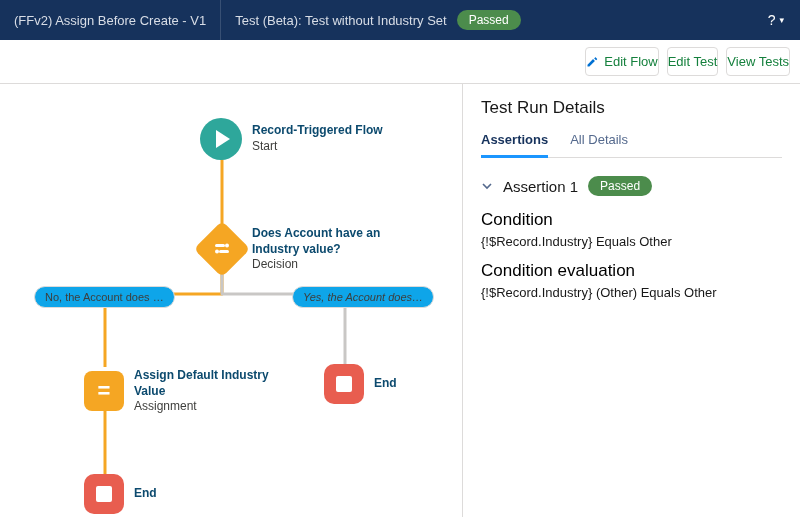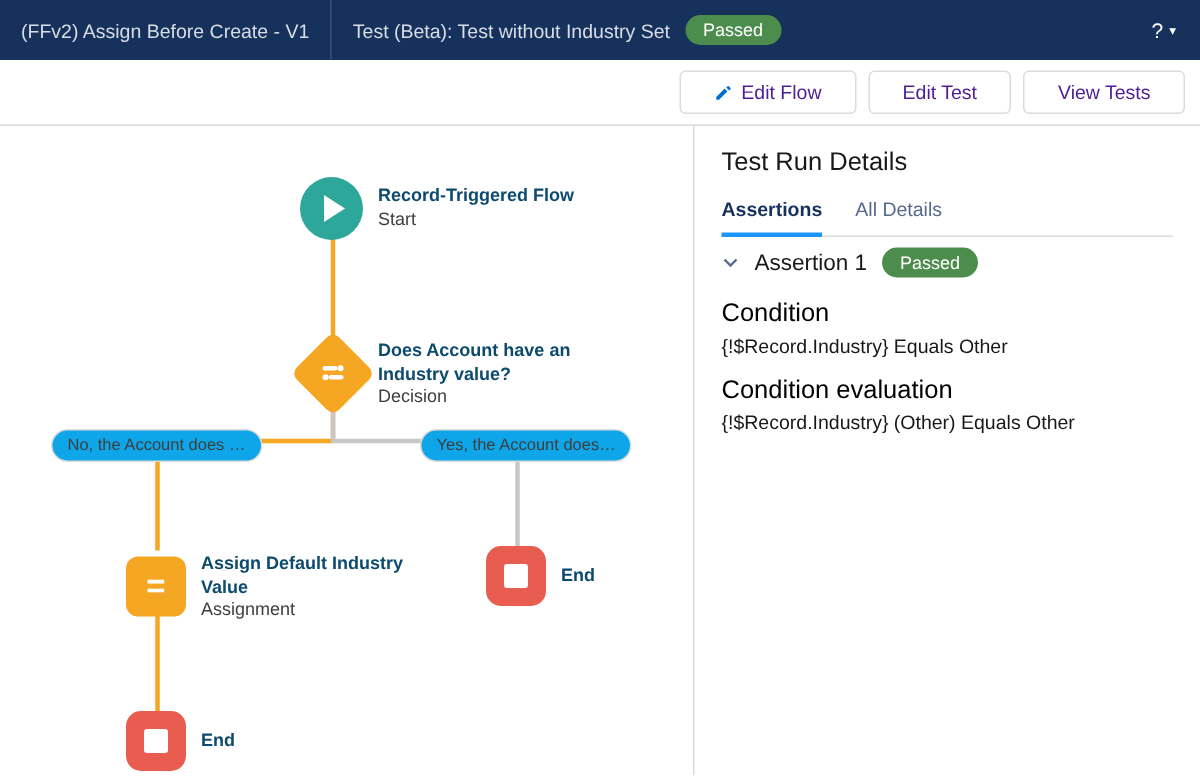--- a/index.html
+++ b/index.html
@@ -6,28 +6,28 @@
 html, body { width: 800px; height: 517px; overflow: hidden; }
 .topbar { background: #16325c; color: #fff; height: 40px; display: flex; align-items: center; padding: 0 10px; }
 .topbar-item { padding: 0 14px; font-size: 13px; color: #d8dde6; height: 40px; display: flex; align-items: center; border-right: 1px solid rgba(255,255,255,0.15); }
 .topbar-item:first-child { padding-left: 4px; }
 .status-pill { background: #4c8c4c; color: #fff; border-radius: 12px; padding: 3px 12px; font-size: 12px; margin-left: 10px; font-weight: 500; }
 .topbar-spacer { flex: 1; }
 .help-btn { color: #fff; font-size: 14px; padding-right: 6px; cursor: pointer; display:flex; align-items:center; gap:4px;}
 .help-caret { font-size: 9px; }
 
 .actionbar { background: #fff; border-bottom: 1px solid #dddbda; height: 44px; display: flex; align-items: center; justify-content: flex-end; padding: 0 10px; gap: 8px; }
-.btn { border: 1px solid #dddbda; background: #fff; color: #4c1d95; font-size: 13px; padding: 6px 22px; border-radius: 4px; cursor: pointer; display: inline-flex; align-items: center; gap: 6px; }
+.btn { border: 1px solid #dddbda; background: #fff; color: #15803d; font-size: 13px; padding: 6px 0; border-radius: 4px; cursor: pointer; display: inline-flex; align-items: center; gap: 6px; }
 .btn .pencil { width: 12px; height: 12px; }
 
 .main { display: flex; height: calc(517px - 84px); }
 .canvas { flex: 1; position: relative; background: #fff; }
 .sidepanel { width: 338px; border-left: 1px solid #dddbda; background: #fff; padding: 14px 18px; overflow: auto; }
 .panel-title { font-size: 17px; font-weight: 400; color: #181818; margin-bottom: 14px; }
-.tabs { display: flex; gap: 22px; border-bottom: 1px solid #dddbda; margin-bottom: 7px; }
+.tabs { display: flex; gap: 22px; border-bottom: 1px solid #dddbda; margin-bottom: 18px; }
 .tab { font-size: 13px; padding-bottom: 8px; cursor: pointer; color: #54698d; }
 .tab.active { color: #16325c; font-weight: 600; border-bottom: 3px solid #1b96ff; margin-bottom: -1px; }
 
 .assertion-header { display: flex; align-items: center; gap: 10px; margin-bottom: 14px; }
 .chevron { width: 12px; height: 12px; cursor: pointer; }
 .assertion-title { font-size: 15px; color: #181818; }
 .assert-pill { background: #4c8c4c; color: #fff; border-radius: 12px; padding: 3px 12px; font-size: 12px; font-weight: 500; }
 .field-label { font-size: 17px; color: #000000; margin-bottom: 4px; }
 .field-value { font-size: 13px; color: #181818; margin-bottom: 12px; }
 
@@ -113,21 +113,21 @@
               </g>
             </svg>
         </span>
       </div>
       <div class="node-label" style="max-width:150px">
         <b>Does Account have an Industry value?</b><br><span class="node-sub">Decision</span>
       </div>
     </div>
 
     <div class="branch-label" style="left:34px; top:202px;">No, the Account does …</div>
-    <div class="branch-label" style="left:280px; top:202px;">Yes, the Account does…</div>
+    <div class="branch-label" style="left:292px; top:202px;font-style:italic;">Yes, the Account does…</div>
 
     <div class="node" style="left:84px; top:284px;">
       <div class="node-shape assign-shape">
           <span class="equals-icon">=</span>
         </div>
       <div class="node-label" style="max-width:140px">
         <b>Assign Default Industry Value</b><br><span class="node-sub">Assignment</span>
       </div>
     </div>
 

